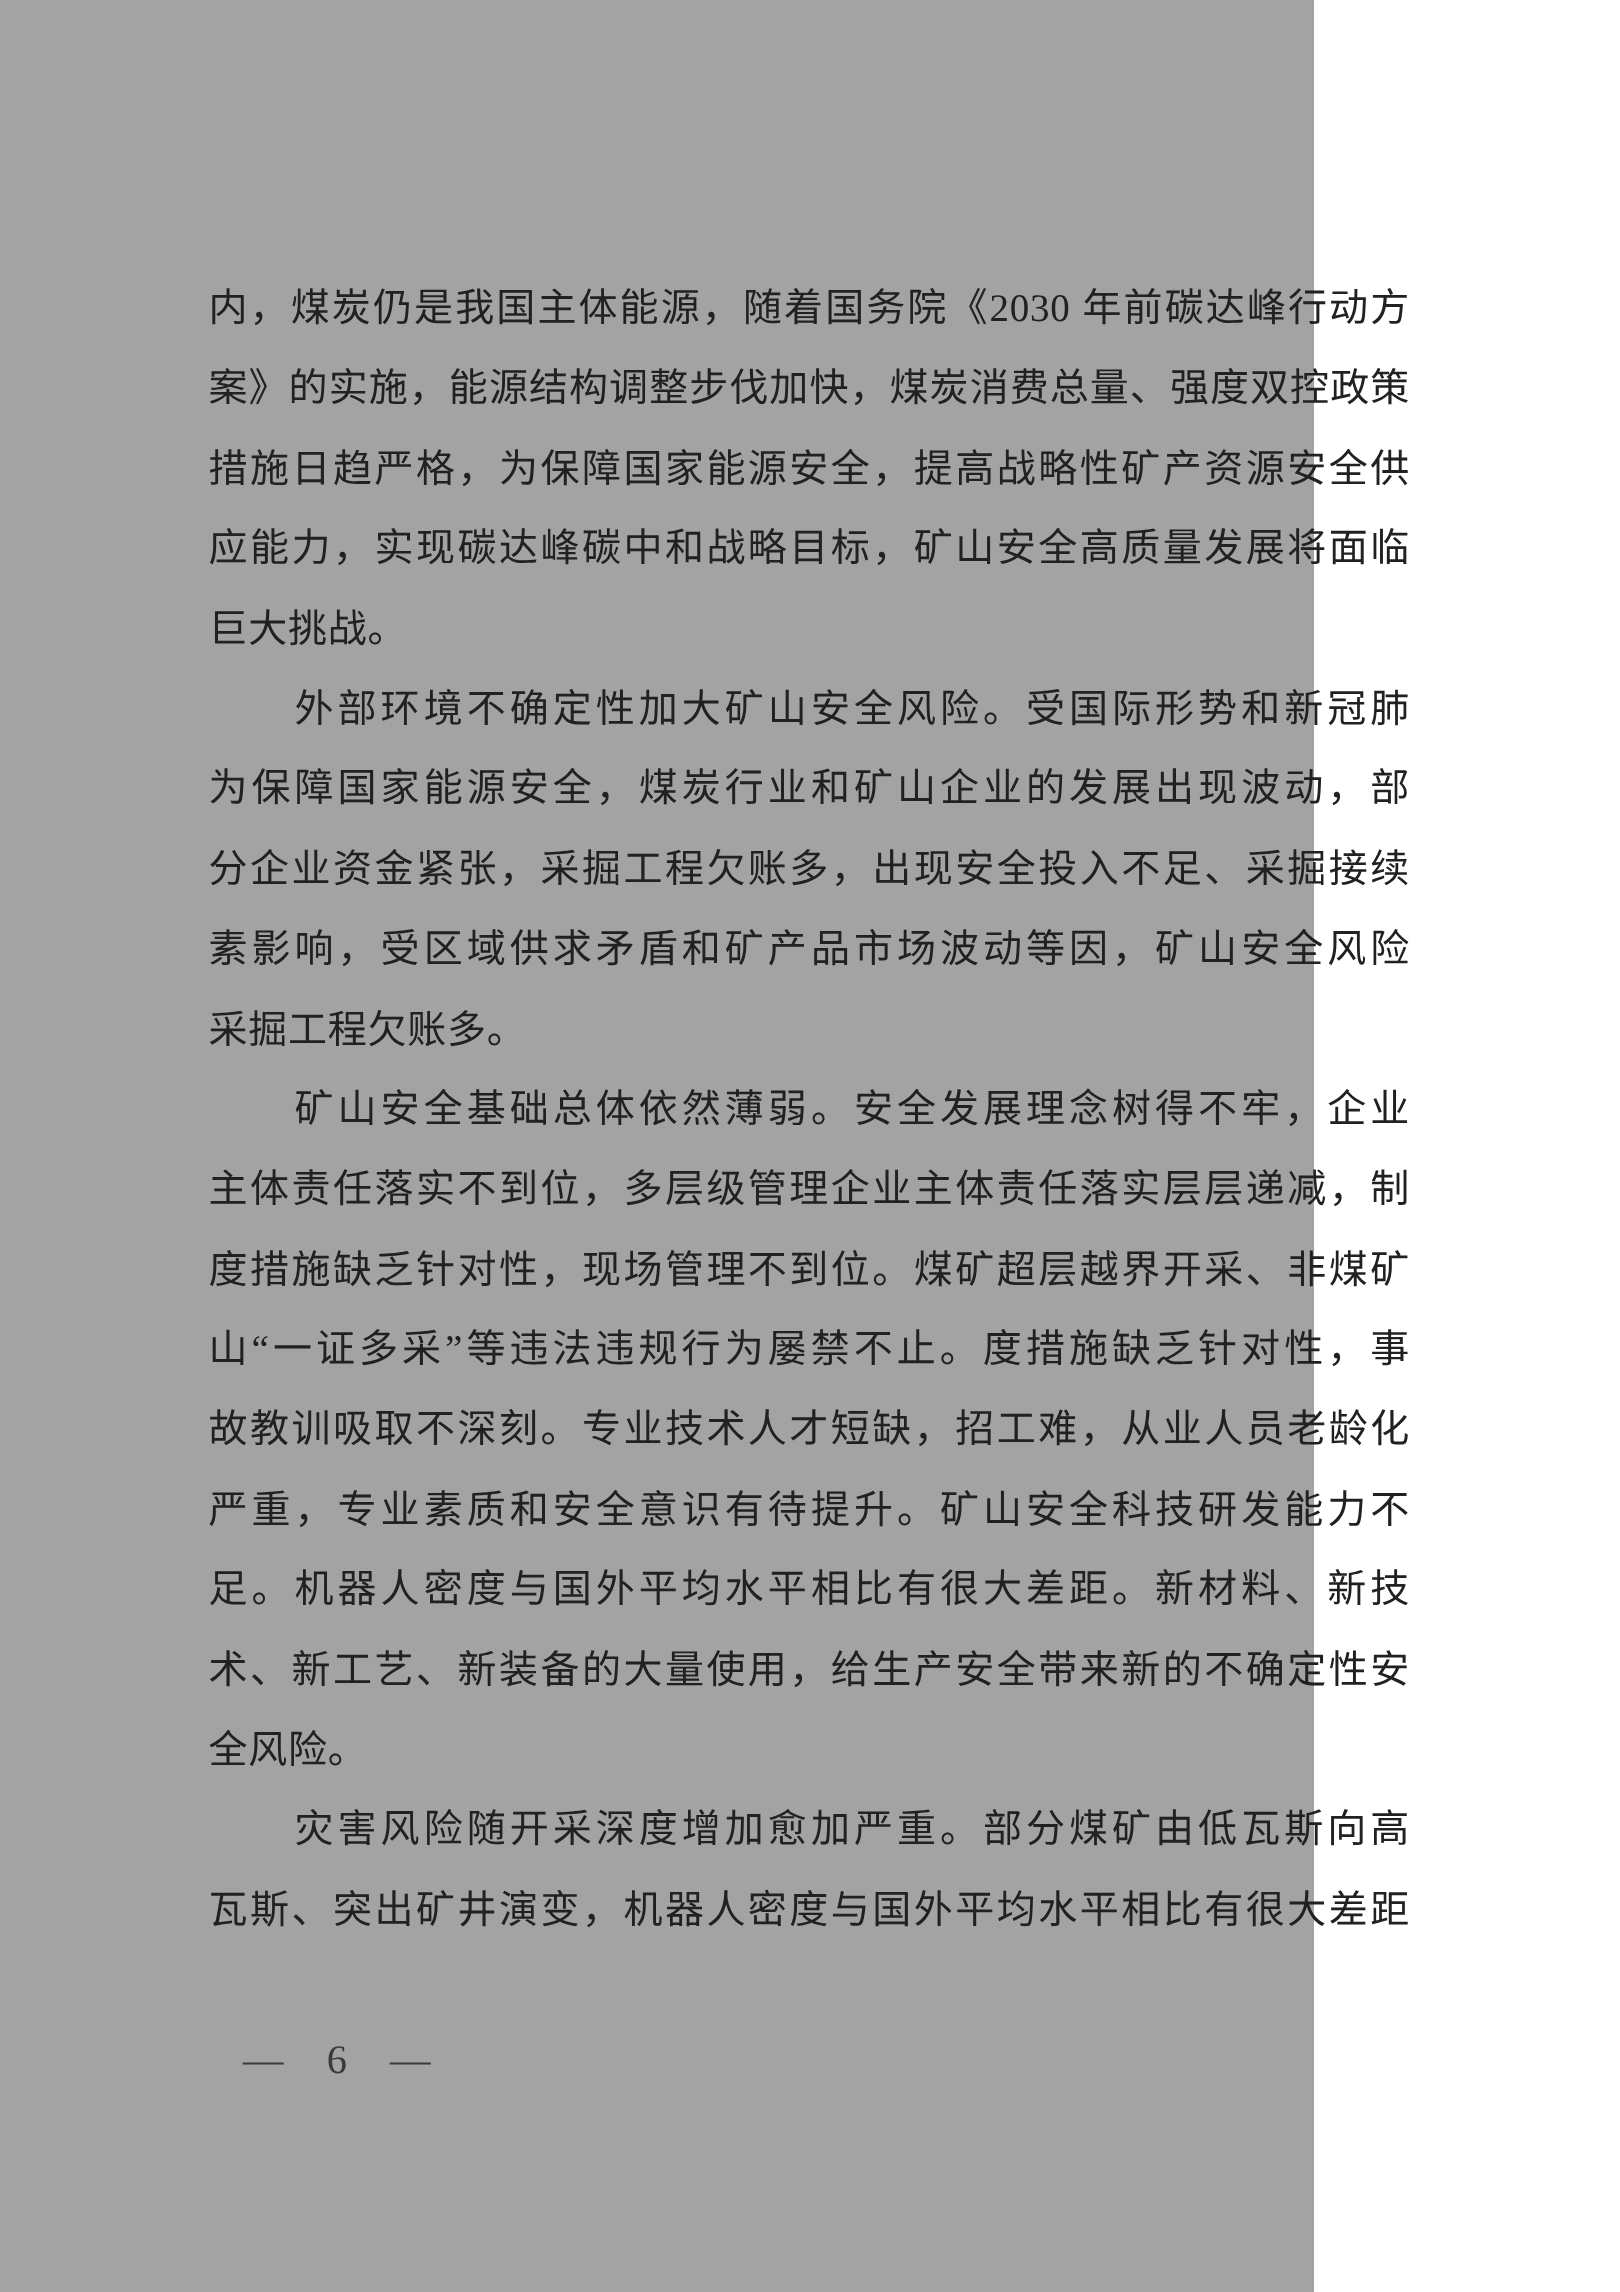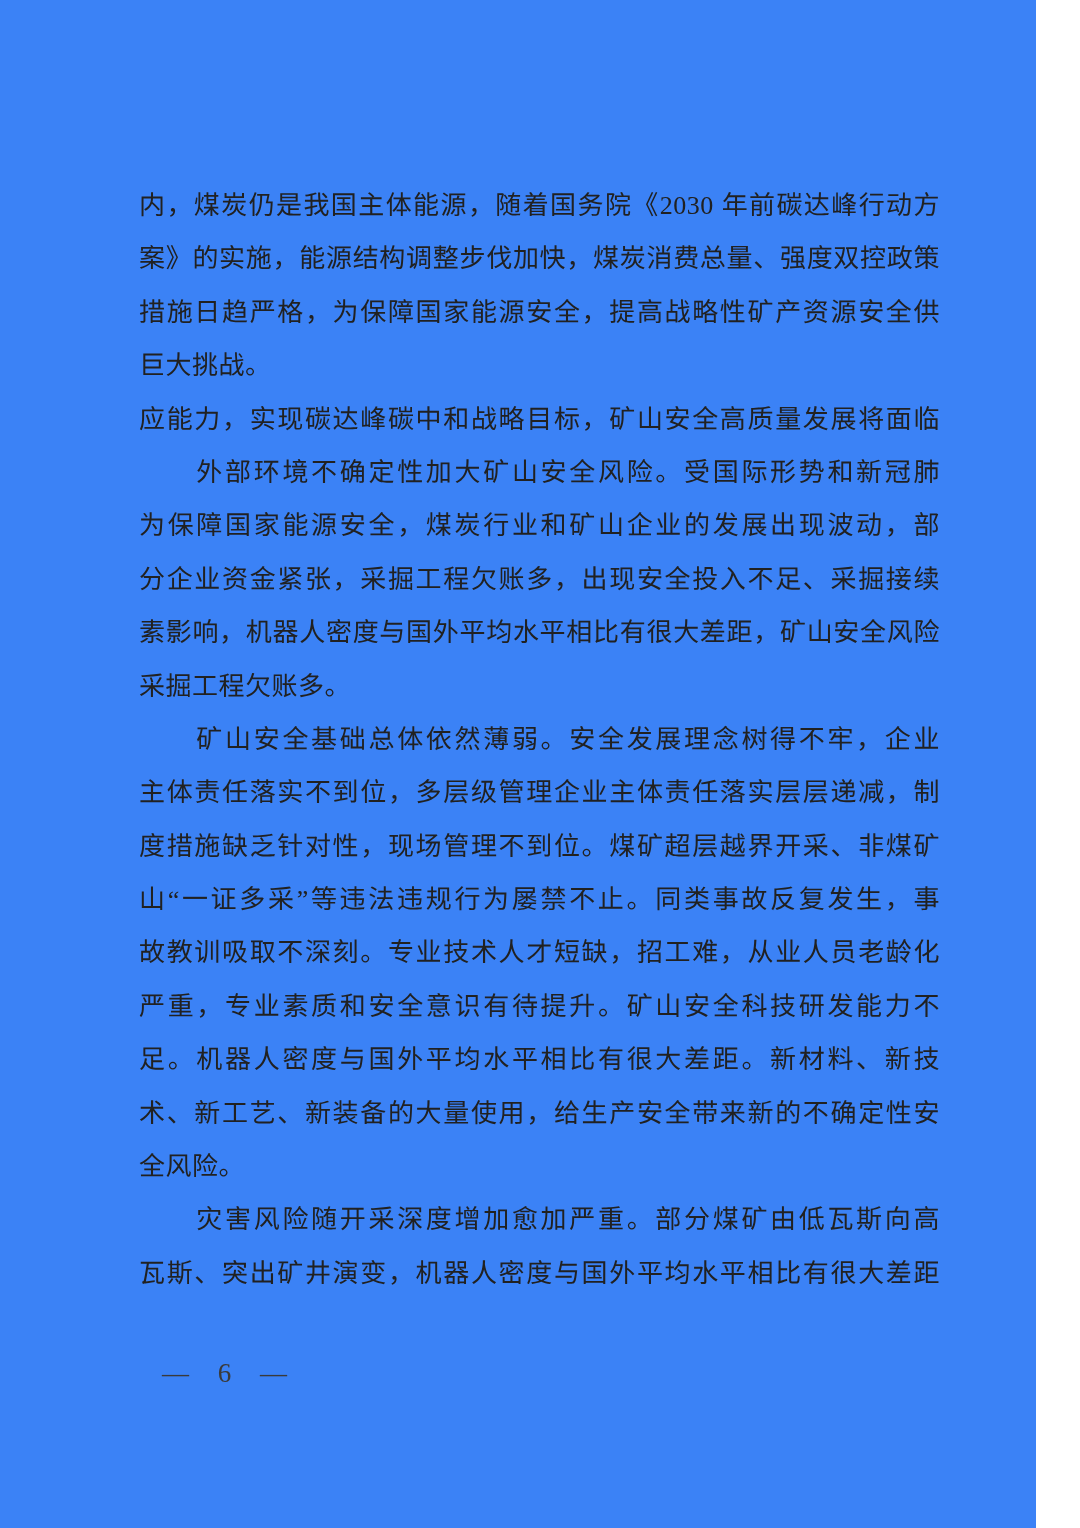--- a/index.html
+++ b/index.html
@@ -10,23 +10,23 @@
     width: 1080px;
     height: 1528px;
     background: #ffffff;
     font-family: "Liberation Serif", "DejaVu Serif", serif;
     position: relative;
     overflow: hidden;
   }
   .page {
     position: absolute;
     left: 0; top: 0;
-    width: 1036px;
+    width: 876px;
     height: 1528px;
-    background: #3b82f6;
+    background: #a3a3a3;
     color: #212121;
   }
   .text-block {
     position: absolute;
     left: 139px;
     top: 179px;
     width: 801px;
   }
   .line {
     font-size: 26px;
@@ -54,31 +54,31 @@
   }
 </style>
 </head>
 <body>
 
 <div class="page">
   <div class="text-block">
       <div class="line">内，煤炭仍是我国主体能源，随着国务院《2030 年前碳达峰行动方</div>
       <div class="line">案》的实施，能源结构调整步伐加快，煤炭消费总量、强度双控政策</div>
       <div class="line">措施日趋严格，为保障国家能源安全，提高战略性矿产资源安全供</div>
+      <div class="line">应能力，实现碳达峰碳中和战略目标，矿山安全高质量发展将面临</div>
       <div class="line line-end">巨大挑战。</div>
-      <div class="line">应能力，实现碳达峰碳中和战略目标，矿山安全高质量发展将面临</div>
       <div class="line">　　外部环境不确定性加大矿山安全风险。受国际形势和新冠肺</div>
       <div class="line">为保障国家能源安全，煤炭行业和矿山企业的发展出现波动，部</div>
       <div class="line">分企业资金紧张，采掘工程欠账多，出现安全投入不足、采掘接续</div>
-      <div class="line">素影响，机器人密度与国外平均水平相比有很大差距，矿山安全风险</div>
+      <div class="line">素影响，受区域供求矛盾和矿产品市场波动等因，矿山安全风险</div>
       <div class="line line-end">采掘工程欠账多。</div>
       <div class="line">　　矿山安全基础总体依然薄弱。安全发展理念树得不牢，企业</div>
       <div class="line">主体责任落实不到位，多层级管理企业主体责任落实层层递减，制</div>
       <div class="line">度措施缺乏针对性，现场管理不到位。煤矿超层越界开采、非煤矿</div>
-      <div class="line">山“一证多采”等违法违规行为屡禁不止。同类事故反复发生，事</div>
+      <div class="line">山“一证多采”等违法违规行为屡禁不止。度措施缺乏针对性，事</div>
       <div class="line">故教训吸取不深刻。专业技术人才短缺，招工难，从业人员老龄化</div>
       <div class="line">严重，专业素质和安全意识有待提升。矿山安全科技研发能力不</div>
       <div class="line">足。机器人密度与国外平均水平相比有很大差距。新材料、新技</div>
       <div class="line">术、新工艺、新装备的大量使用，给生产安全带来新的不确定性安</div>
       <div class="line line-end">全风险。</div>
       <div class="line">　　灾害风险随开采深度增加愈加严重。部分煤矿由低瓦斯向高</div>
       <div class="line">瓦斯、突出矿井演变，机器人密度与国外平均水平相比有很大差距</div>
     </div>
   <div class="page-number">— 6 —</div>
 </div>

